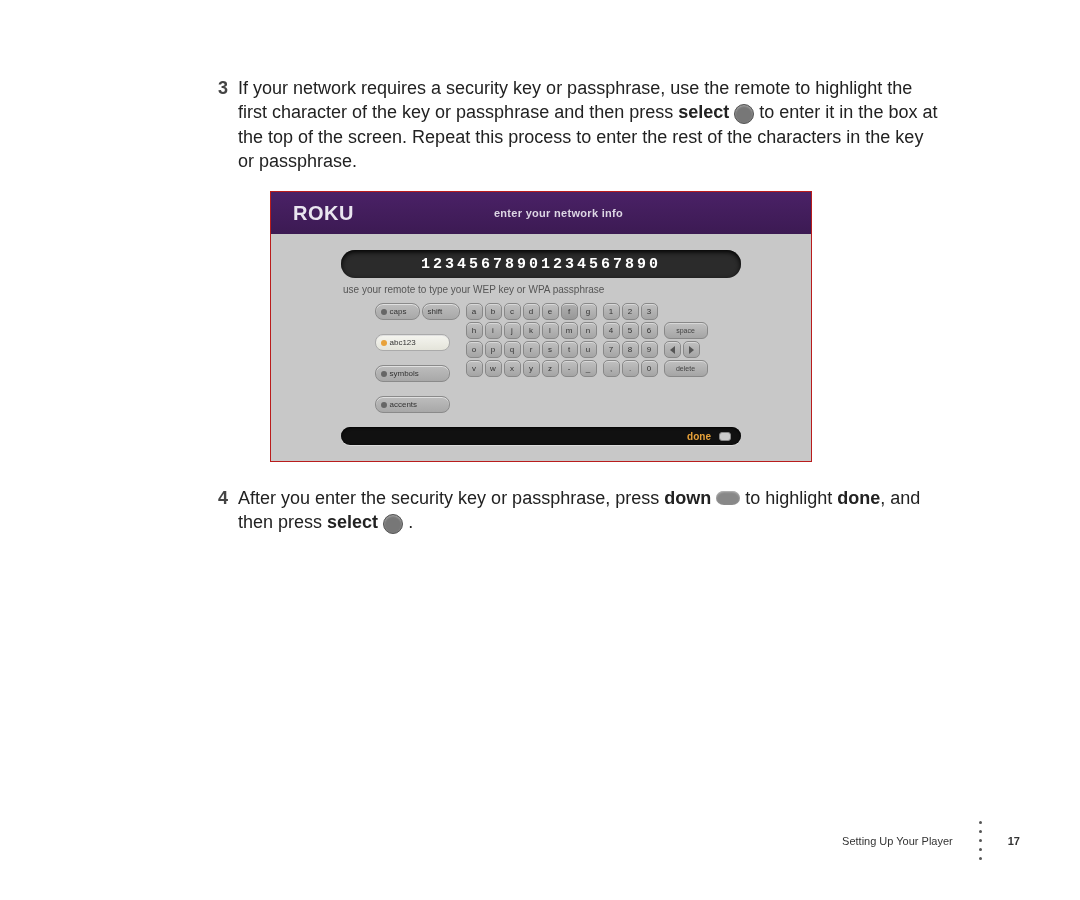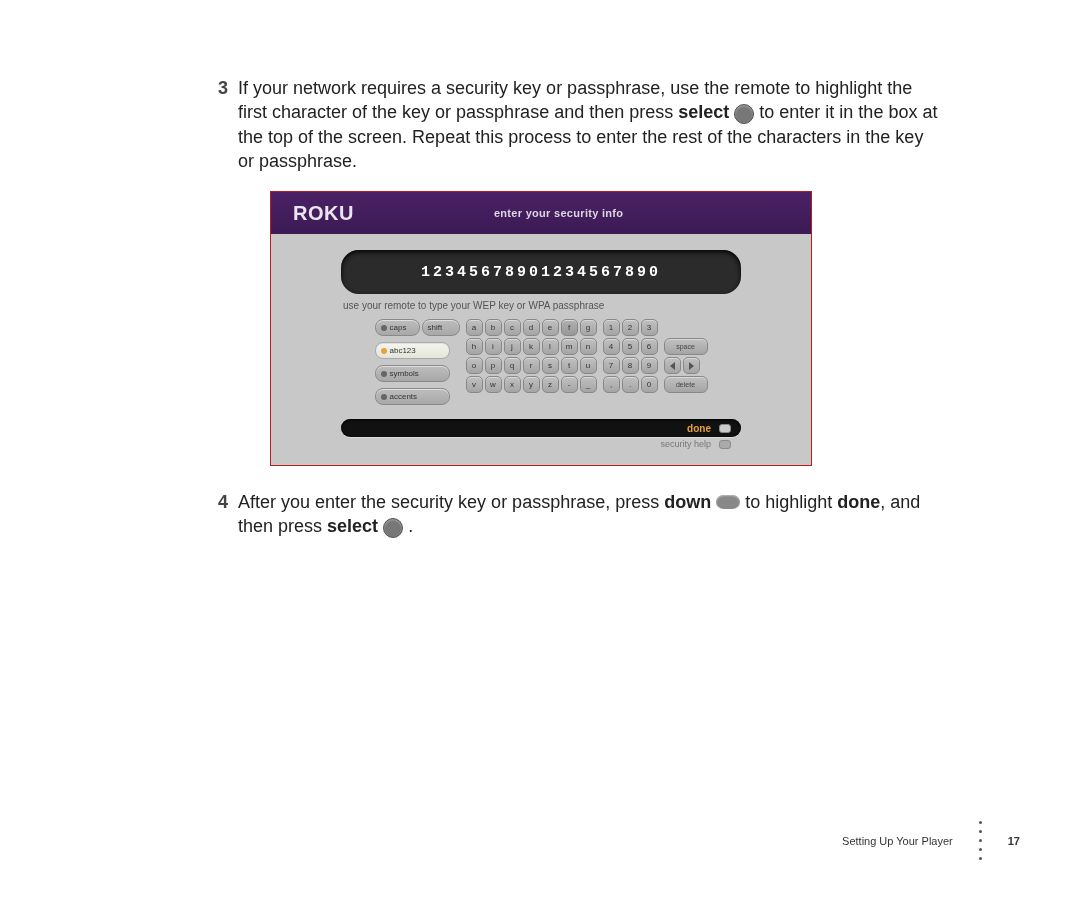--- a/index.html
+++ b/index.html
@@ -32,28 +32,28 @@
     background:linear-gradient(#4a2166,#3c1a53);height:42px;
     display:flex;align-items:center;color:#fff;
   }
   .roku-logo{
     font-family:Arial,sans-serif;font-weight:900;font-size:20px;
     letter-spacing:0.5px;margin-left:22px;color:#eae6f0;
   }
   .purple-title{font-size:11px;font-weight:bold;color:#ddd6e4;margin-left:140px;letter-spacing:0.3px;}
   .gray-area{padding:10px 24px 16px 24px;background:#c8c8c8;}
   .input-pill{
-    background:#2b2b2b;border-radius:18px;height:44px;
+    background:#2b2b2b;border-radius:18px;height:28px;
     display:flex;align-items:center;justify-content:center;
     box-shadow:inset 0 2px 5px #000;margin:6px auto 6px auto;width:400px;
   }
   .input-pill span{color:#fff;font-family:"Courier New",monospace;font-size:15px;letter-spacing:3px;font-weight:bold;}
   .hint{font-size:10px;color:#555;text-align:left;margin:4px 0 8px 48px;}
   .kb{display:flex;gap:6px;justify-content:center;}
-  .kb-col-left{display:flex;flex-direction:column;gap:6px;}
+  .kb-col-left{display:flex;flex-direction:column;gap:14px;}
   .mode-key{
     background:linear-gradient(#bdbdbd,#a8a8a8);border:1px solid #8a8a8a;
     border-radius:8px;height:15px;font-size:8px;color:#333;
     display:flex;align-items:center;padding:0 5px;gap:3px;
     box-shadow:inset 0 1px 0 #e0e0e0;
   }
   .mode-key.active{
     background:linear-gradient(#f5f5f0,#e4e4da);border-color:#aaa;
   }
   .dot-off{width:6px;height:6px;border-radius:50%;background:#666;flex-shrink:0;}
@@ -112,21 +112,21 @@
       <span>If your network requires a security key or passphrase, use the remote to highlight the first character of the key or passphrase and then press </span><span class="bold">select</span>
       <span class="inline-btn"></span>
       <span> to enter it in the box at the top of the screen. Repeat this process to enter the rest of the characters in the key or passphrase.</span>
     </div>
   </div>
 
   <div class="shot-wrap">
     <div class="shot">
       <div class="purple-bar">
         <div class="roku-logo">ROKU</div>
-        <div class="purple-title">enter your security info</div>
+        <div class="purple-title">enter your network info</div>
       </div>
       <div class="gray-area">
         <div class="input-pill">
           <span>12345678901234567890</span>
         </div>
         <div class="hint">use your remote to type your WEP key or WPA passphrase</div>
 
         <div class="kb">
 
           <div class="kb-col-left">
@@ -228,24 +228,20 @@
             </div>
             <div class="sk" style="width:34px">delete</div>
           </div>
         </div>
 
         <div class="bottom-menu">
           <div class="done-bar">
             <span>done</span>
             <div class="done-ind"></div>
           </div>
-          <div class="menu-line">
-            <span>security help</span>
-            <div class="off-ind"></div>
-          </div>
         </div>
       </div>
     </div>
   </div>
 
   <div class="step">
     <div class="step-num">4</div>
     <div class="step-body">
       <span>After you enter the security key or passphrase, press </span><span class="bold">down</span>
       <span class="inline-down"></span><span> to highlight </span><span class="bold">done</span><span>, and then press </span><span class="bold">select</span>

